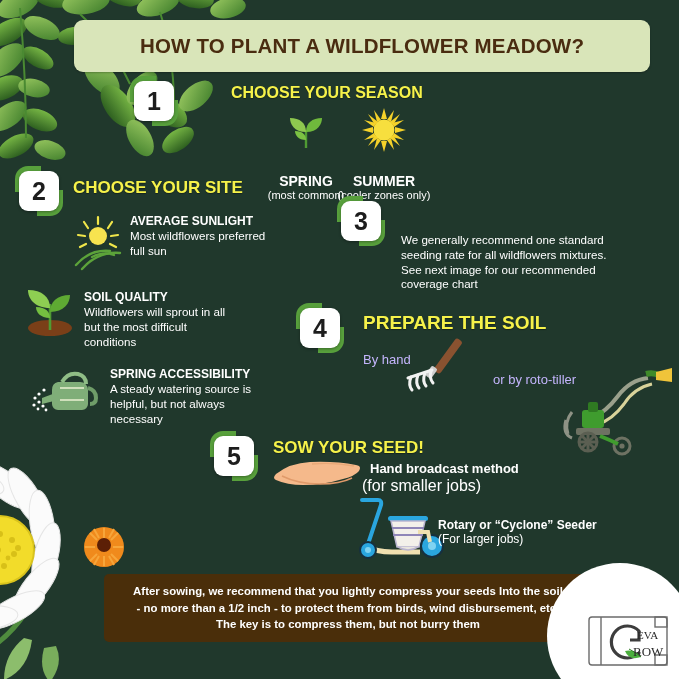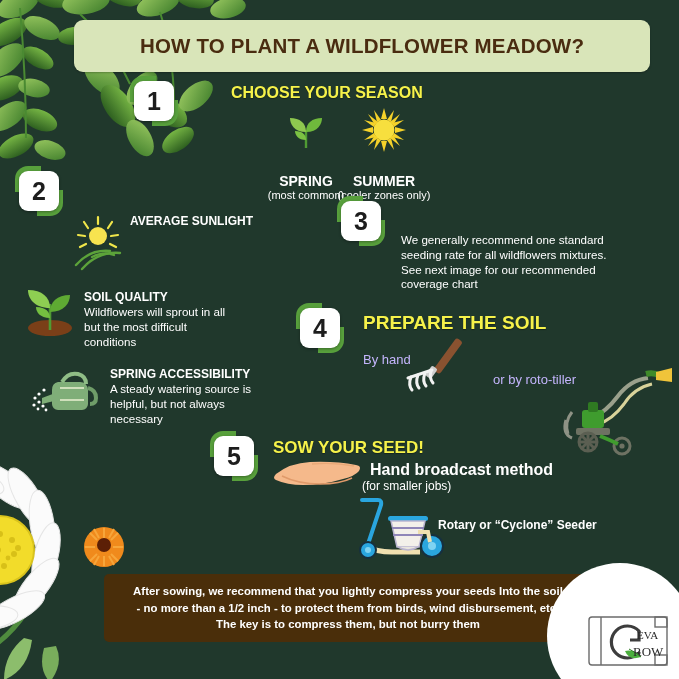--- a/index.html
+++ b/index.html
@@ -184,20 +184,21 @@
   </div>
 
 
   <div class="badge" style="left:16px;top:168px;">
     <span class="leafA"></span>
     <span class="leafB"></span>
     <span class="plate">
       <span class="num">2</span>
     </span>
   </div>
+  <div class="step-head" style="left:73px;top:178px;font-size:17px;">CHOOSE YOUR SITE</div>
 
   <div style="position:absolute;left:70px;top:215px;width:60px;height:56px;">
     <svg width="60" height="56" viewBox="0 0 60 56">
       <g stroke="#f0e64a" stroke-width="2.2" stroke-linecap="round">
         <line x1="28" y1="2" x2="28" y2="9"></line>
           <line x1="14" y1="7" x2="18" y2="13"></line>
         <line x1="42" y1="7" x2="38" y2="13"></line>
           <line x1="8" y1="20" x2="15" y2="21"></line>
         <line x1="48" y1="20" x2="41" y2="21"></line>
           <line x1="10" y1="32" x2="16" y2="29"></line>
@@ -206,20 +207,22 @@
       <circle cx="28" cy="21" r="9" fill="#f7e34f"></circle>
       <g stroke="#5ca33a" stroke-width="2.4" fill="none" stroke-linecap="round">
         <path d="M6 50 q14 -16 34 -14"></path>
         <path d="M12 54 q16 -18 38 -16"></path>
         <path d="M22 42 q12 -6 22 -2"></path>
       </g>
     </svg>
   </div>
   <div class="item-wrap" style="left:130px;top:214px;width:210px;">
     <span class="sub-title">AVERAGE SUNLIGHT</span>
+    <span class="sub-body" style="white-space:pre-line;">Most  wildflowers preferred
+full sun</span>
   </div>
 
   <div style="position:absolute;left:20px;top:278px;width:60px;height:58px;">
     <svg width="60" height="58" viewBox="0 0 60 58">
       <ellipse cx="30" cy="50" rx="22" ry="8" fill="#7a3f18"></ellipse>
       <path d="M30 52 L30 26" stroke="#4f9b33" stroke-width="2.6" fill="none"></path>
       <path d="M30 30 C14 30 8 20 8 12 C22 12 30 19 30 30 Z" fill="#8ece52"></path>
       <path d="M30 34 C44 34 50 25 50 17 C37 17 30 24 30 34 Z" fill="#5eaa33"></path>
       <path d="M30 40 C20 40 16 34 16 29 C26 29 30 34 30 40 Z" fill="#74bf40"></path>
     </svg>
@@ -330,41 +333,42 @@
   <div class="step-head" style="left:273px;top:438px;font-size:17px;">SOW YOUR SEED!</div>
 
   <div style="position:absolute;left:272px;top:458px;width:88px;height:34px;">
     <svg width="88" height="34" viewBox="0 0 88 34">
       <path d="M4 16 q14 -11 34 -12 q26 -1 46 3 q6 1 3 6 q-4 5 -16 8 q-20 6 -40 6 q-16 0 -27 -5 q-4 -2 0 -6 Z" fill="#f5b98b"></path>
       <path d="M10 18 q16 8 38 8 q20 0 32 -6" stroke="#e09a6a" stroke-width="1.6" fill="none"></path>
       <path d="M40 6 q22 -2 42 2" stroke="#e8a877" stroke-width="1.4" fill="none"></path>
     </svg>
   </div>
   <div class="item-wrap" style="left:362px;top:461px;width:200px;">
-    <span class="sub-title" style="font-size:16px;padding-left:8px;">Hand broadcast method</span>
-    <span class="sub-body" style="font-size:12px;">(for smaller jobs)</span>
+    <span class="sub-title" style="font-size:13px;padding-left:8px;">Hand broadcast method</span>
+    <span class="sub-body" style="font-size:16px;">(for smaller jobs)</span>
   </div>
 
   <div style="position:absolute;left:352px;top:494px;width:104px;height:70px;">
     <svg width="104" height="70" viewBox="0 0 104 70">
       <path d="M10 6 h16 q4 0 3 5 l-14 42" stroke="#2aa6df" stroke-width="4" fill="none" stroke-linecap="round"></path>
       <path d="M14 52 q10 6 26 6 h28" stroke="#f0e0b0" stroke-width="5" fill="none"></path>
       <rect x="36" y="22" width="40" height="5" rx="2.5" fill="#2aa6df"></rect>
       <path d="M39 27 h34 l-6 26 h-22 Z" fill="#f3f0ea" stroke="#b9b4cf" stroke-width="1.5"></path>
       <path d="M40 34 h32 M41 41 h30" stroke="#8f86b8" stroke-width="2"></path>
       <path d="M46 53 q10 6 20 0" fill="#e8e4de" stroke="#b9b4cf" stroke-width="1.5"></path>
       <circle cx="16" cy="56" r="8" fill="#2aa6df" stroke="#16303f" stroke-width="2"></circle>
       <circle cx="16" cy="56" r="3" fill="#7fd3f2"></circle>
       <circle cx="80" cy="52" r="11" fill="#2aa6df" stroke="#16303f" stroke-width="2"></circle>
       <circle cx="80" cy="52" r="4" fill="#7fd3f2"></circle>
       <path d="M66 38 h10 l2 10" stroke="#f0e0b0" stroke-width="4" fill="none"></path>
     </svg>
   </div>
   <div class="item-wrap" style="left:438px;top:518px;width:210px;">
     <span class="sub-title" style="font-size:12px;">Rotary or “Cyclone” Seeder</span>
+    <span class="sub-body" style="font-size:12px;">(For larger jobs)</span>
   </div>
 
   <svg class="flower" viewBox="0 0 200 220">
     <g>
       <path d="M60 150 q-20 30 -50 44" stroke="#4f8c3e" stroke-width="5" fill="none"></path>
       <path d="M30 168 q-26 10 -30 34 q26 -4 34 -30 Z" fill="#79ad5c"></path>
       <path d="M58 176 q-20 16 -20 42 q24 -10 28 -40 Z" fill="#8cbd6c"></path>
       <path d="M78 186 q-6 22 6 34 q14 -18 6 -36 Z" fill="#79ad5c"></path>
       <g fill="#fbfbfb" stroke="#e5e5e5" stroke-width="1">
         <ellipse cx="40" cy="24" rx="13" ry="34" transform="rotate(-52 40 24)"></ellipse>

